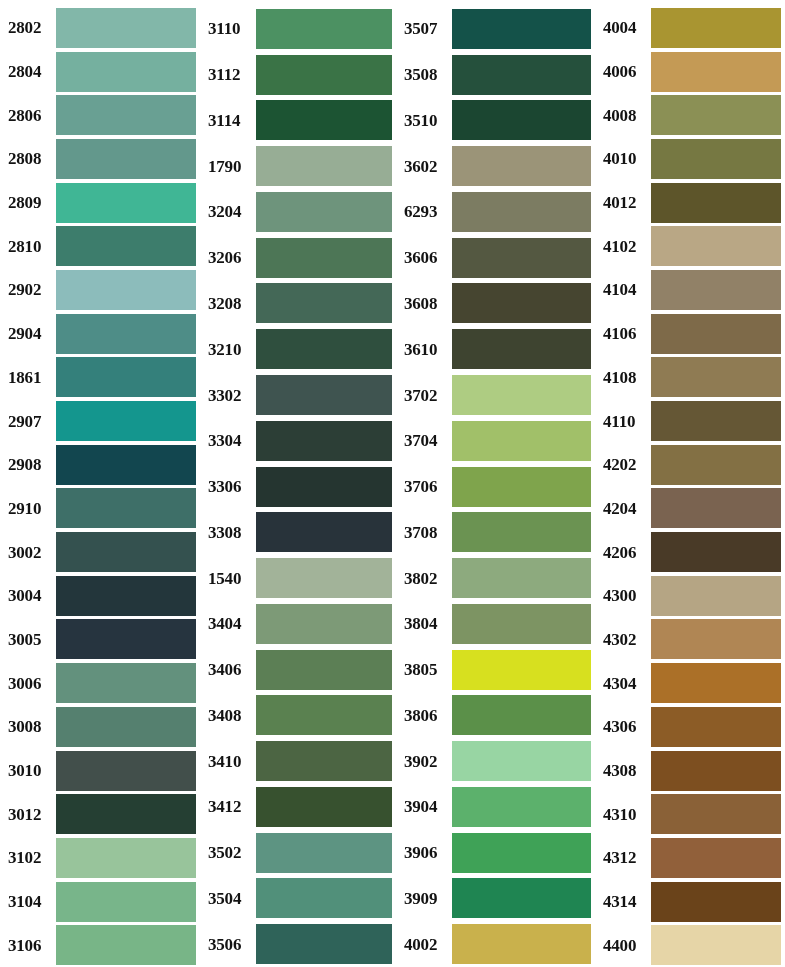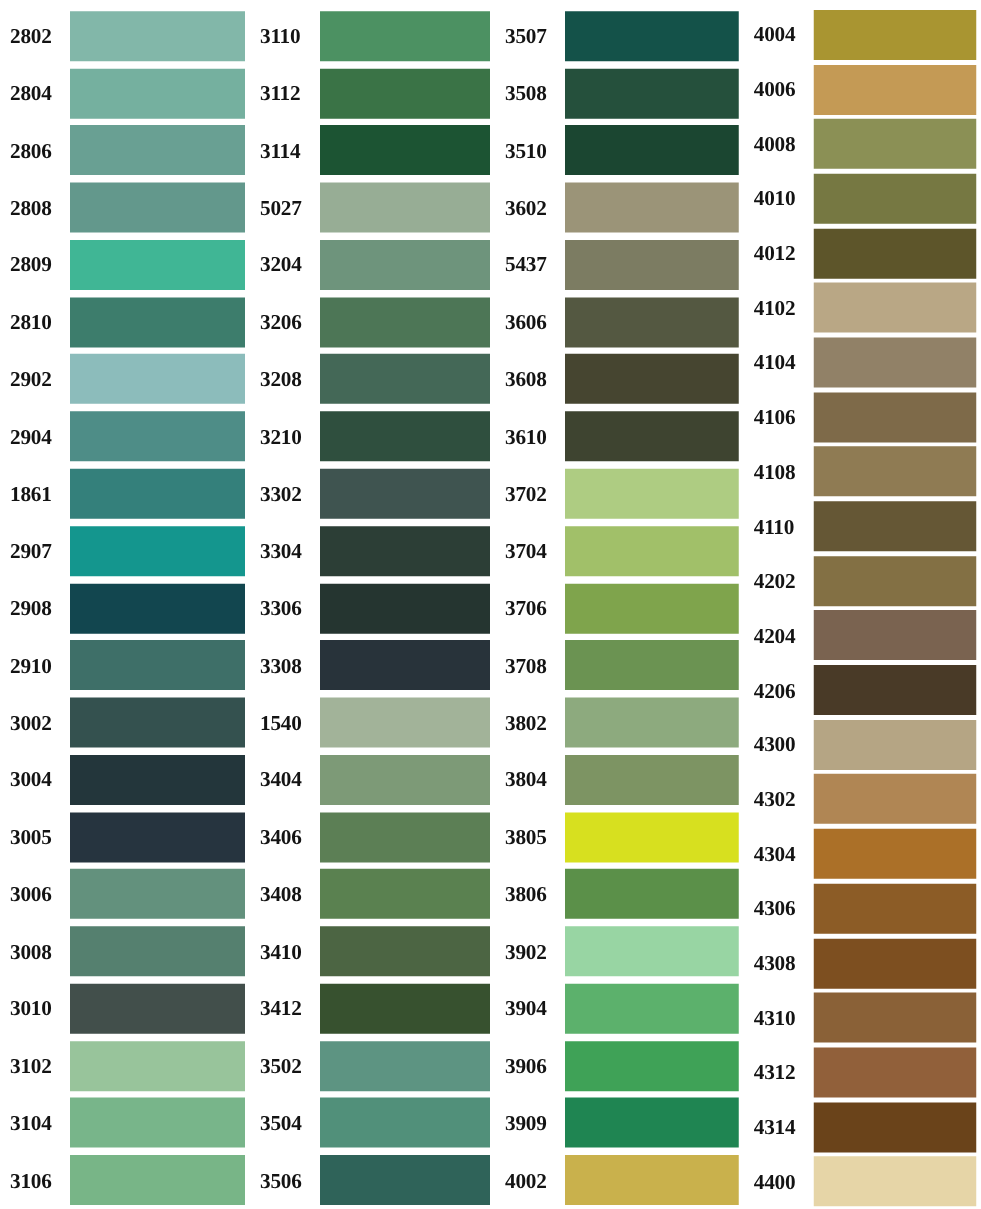--- a/index.html
+++ b/index.html
@@ -133,20 +133,24 @@
       </div>
       <div class="swatch-row">
         <div class="swatch-code">3008</div>
         <div class="swatch-chip" style="background-color: rgb(85, 128, 111);"></div>
       </div>
       <div class="swatch-row">
         <div class="swatch-code">3010</div>
         <div class="swatch-chip" style="background-color: rgb(66, 79, 75);"></div>
       </div>
       <div class="swatch-row">
+        <div class="swatch-code">3012</div>
+        <div class="swatch-chip" style="background-color: rgb(37, 63, 51);"></div>
+      </div>
+      <div class="swatch-row">
         <div class="swatch-code">3102</div>
         <div class="swatch-chip" style="background-color: rgb(152, 196, 155);"></div>
       </div>
       <div class="swatch-row">
         <div class="swatch-code">3104</div>
         <div class="swatch-chip" style="background-color: rgb(120, 181, 138);"></div>
       </div>
       <div class="swatch-row">
         <div class="swatch-code">3106</div>
         <div class="swatch-chip" style="background-color: rgb(120, 181, 135);"></div>
@@ -159,21 +163,21 @@
       </div>
       <div class="swatch-row">
         <div class="swatch-code">3112</div>
         <div class="swatch-chip" style="background-color: rgb(58, 115, 70);"></div>
       </div>
       <div class="swatch-row">
         <div class="swatch-code">3114</div>
         <div class="swatch-chip" style="background-color: rgb(28, 84, 51);"></div>
       </div>
       <div class="swatch-row">
-        <div class="swatch-code">5027</div>
+        <div class="swatch-code">1790</div>
         <div class="swatch-chip" style="background-color: rgb(151, 173, 149);"></div>
       </div>
       <div class="swatch-row">
         <div class="swatch-code">3204</div>
         <div class="swatch-chip" style="background-color: rgb(110, 148, 124);"></div>
       </div>
       <div class="swatch-row">
         <div class="swatch-code">3206</div>
         <div class="swatch-chip" style="background-color: rgb(77, 118, 86);"></div>
       </div>
@@ -249,21 +253,21 @@
       </div>
       <div class="swatch-row">
         <div class="swatch-code">3510</div>
         <div class="swatch-chip" style="background-color: rgb(27, 70, 49);"></div>
       </div>
       <div class="swatch-row">
         <div class="swatch-code">3602</div>
         <div class="swatch-chip" style="background-color: rgb(155, 148, 120);"></div>
       </div>
       <div class="swatch-row">
-        <div class="swatch-code">5437</div>
+        <div class="swatch-code">6293</div>
         <div class="swatch-chip" style="background-color: rgb(124, 124, 98);"></div>
       </div>
       <div class="swatch-row">
         <div class="swatch-code">3606</div>
         <div class="swatch-chip" style="background-color: rgb(84, 88, 65);"></div>
       </div>
       <div class="swatch-row">
         <div class="swatch-code">3608</div>
         <div class="swatch-chip" style="background-color: rgb(70, 69, 48);"></div>
       </div>

